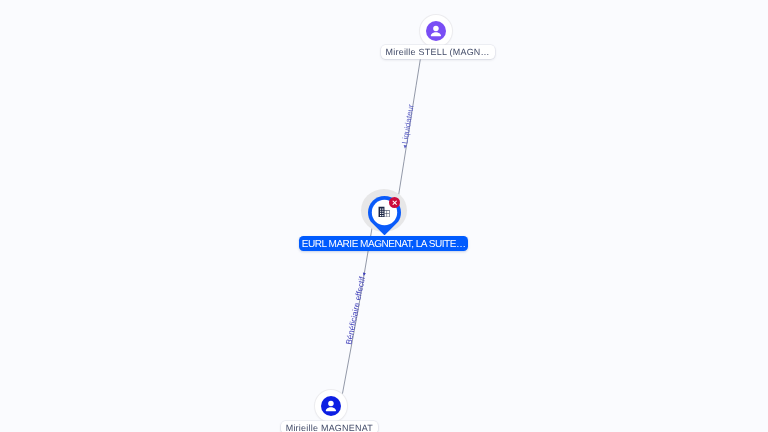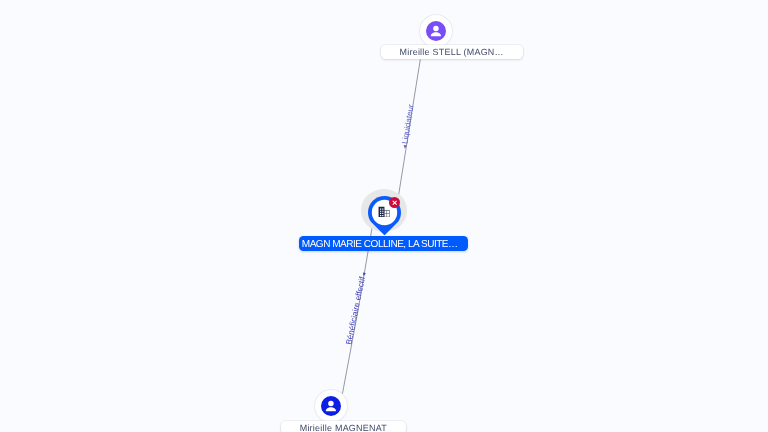--- a/index.html
+++ b/index.html
@@ -11,21 +11,21 @@
 
   
   .person-node{position:absolute;width:32.2px;height:32.2px;}
   .person-ring{position:absolute;left:0;top:0;width:32.2px;height:32.2px;border-radius:50%;
     background:#ffffff;box-shadow:0 0 0 1px #ececef, 0 1px 2px rgba(40,45,70,.10);}
   .person-avatar{position:absolute;left:6.1px;top:6.1px;width:20px;height:20px;border-radius:50%;}
   .person-avatar svg{display:block;width:20px;height:20px;}
 
   
   .name-chip{position:absolute;background:#ffffff;border-radius:4.5px;opacity:.999;
-    padding:0 19px;height:13.5px;line-height:15.5px;white-space:nowrap;
+    padding:0 5px;height:13.5px;line-height:15.5px;white-space:nowrap;
     box-shadow:0 1px 2.5px rgba(40,45,70,.13), 0 0 0 0.55px rgba(228,230,238,.95);
     font-size:8.95px;color:#414a67;letter-spacing:0.25px;}
 
   
   .company-node{position:absolute;}
   .company-halo{position:absolute;border-radius:50%;background:#e7e7e8;}
   .pill{position:absolute;background:#005bfe;color:#fff;border-radius:4.5px;opacity:.999;
     padding:0 2.8px;width:163.8px;height:14.6px;line-height:17.3px;
     white-space:nowrap;overflow:hidden;
     font-size:10.05px;letter-spacing:-.50px;
@@ -80,21 +80,21 @@
           <rect x="12.0" y="12.9" width="9.2" height="0.9"></rect>
         </g>
       </g>
     </svg>
   </div>
   <div style="position:absolute;left:388.7px;top:196.8px;width:11.4px;height:11.4px;border-radius:50%;background:#cc0b3d;">
     <svg viewBox="0 0 24 24" width="11.4" height="11.4" style="display:block">
       <path d="M16.25 7.75a1.06 1.06 0 0 0-1.5 0L12 10.5 9.25 7.75a1.06 1.06 0 1 0-1.5 1.5L10.5 12l-2.75 2.75a1.06 1.06 0 1 0 1.5 1.5L12 13.5l2.75 2.75a1.06 1.06 0 0 0 1.5-1.5L13.5 12l2.75-2.75a1.06 1.06 0 0 0 0-1.5z" fill="#ffffff"></path>
     </svg>
   </div>
-  <div class="pill" style="left:299px;top:236px;">MAGN MARIE COLLINE, LA SUITE…</div>
+  <div class="pill" style="left:299px;top:236px;">EURL MARIE MAGNENAT, LA SUITE…</div>
 
   <div class="person-node" style="left:315.0px;top:389.9px;">
     <div class="person-ring"></div>
     <div class="person-avatar" style="background:#0d1fe3;">
       <svg viewBox="0 0 24 24">
         <circle cx="11.9" cy="9.0" r="3.3" fill="#ffffff"></circle>
         <path d="M11.9 13.35c-3.4 0-6.15 2.0-6.15 4.45 0 .38.22.6.6.6h11.1c.38 0 .6-.22.6-.6 0-2.45-2.75-4.45-6.15-4.45z" fill="#ffffff"></path>
       </svg>
     </div>
   </div>

